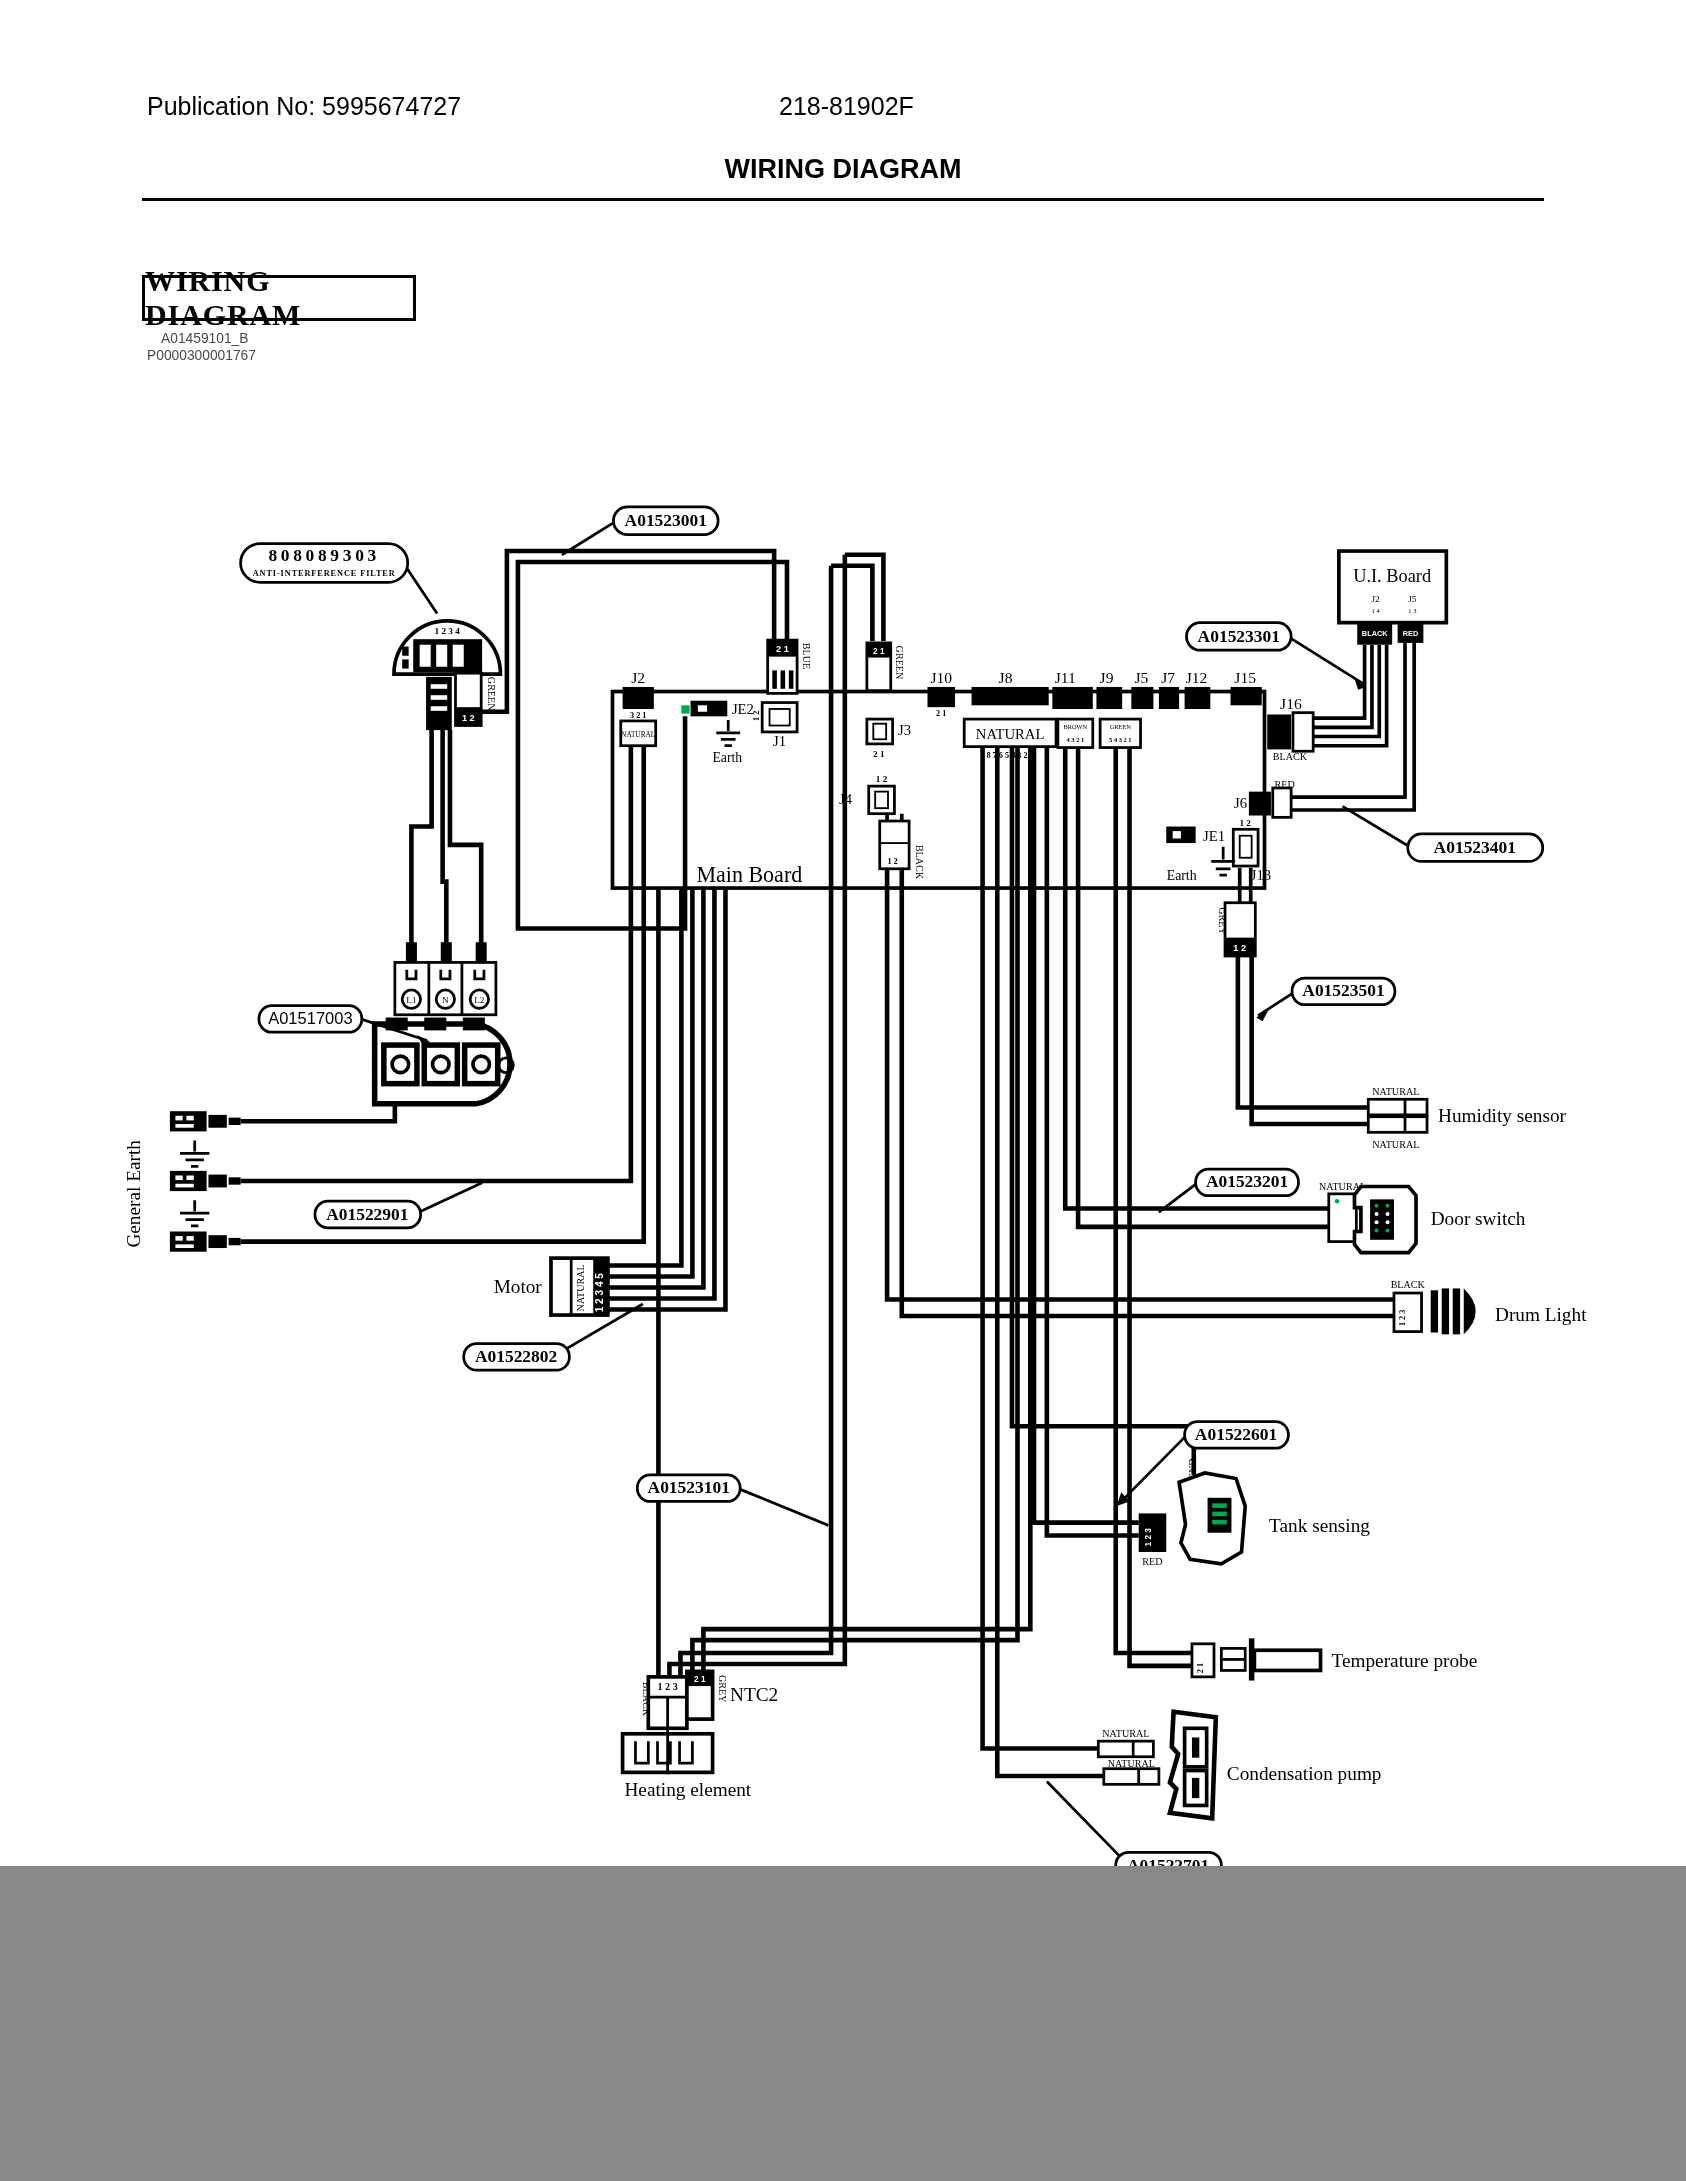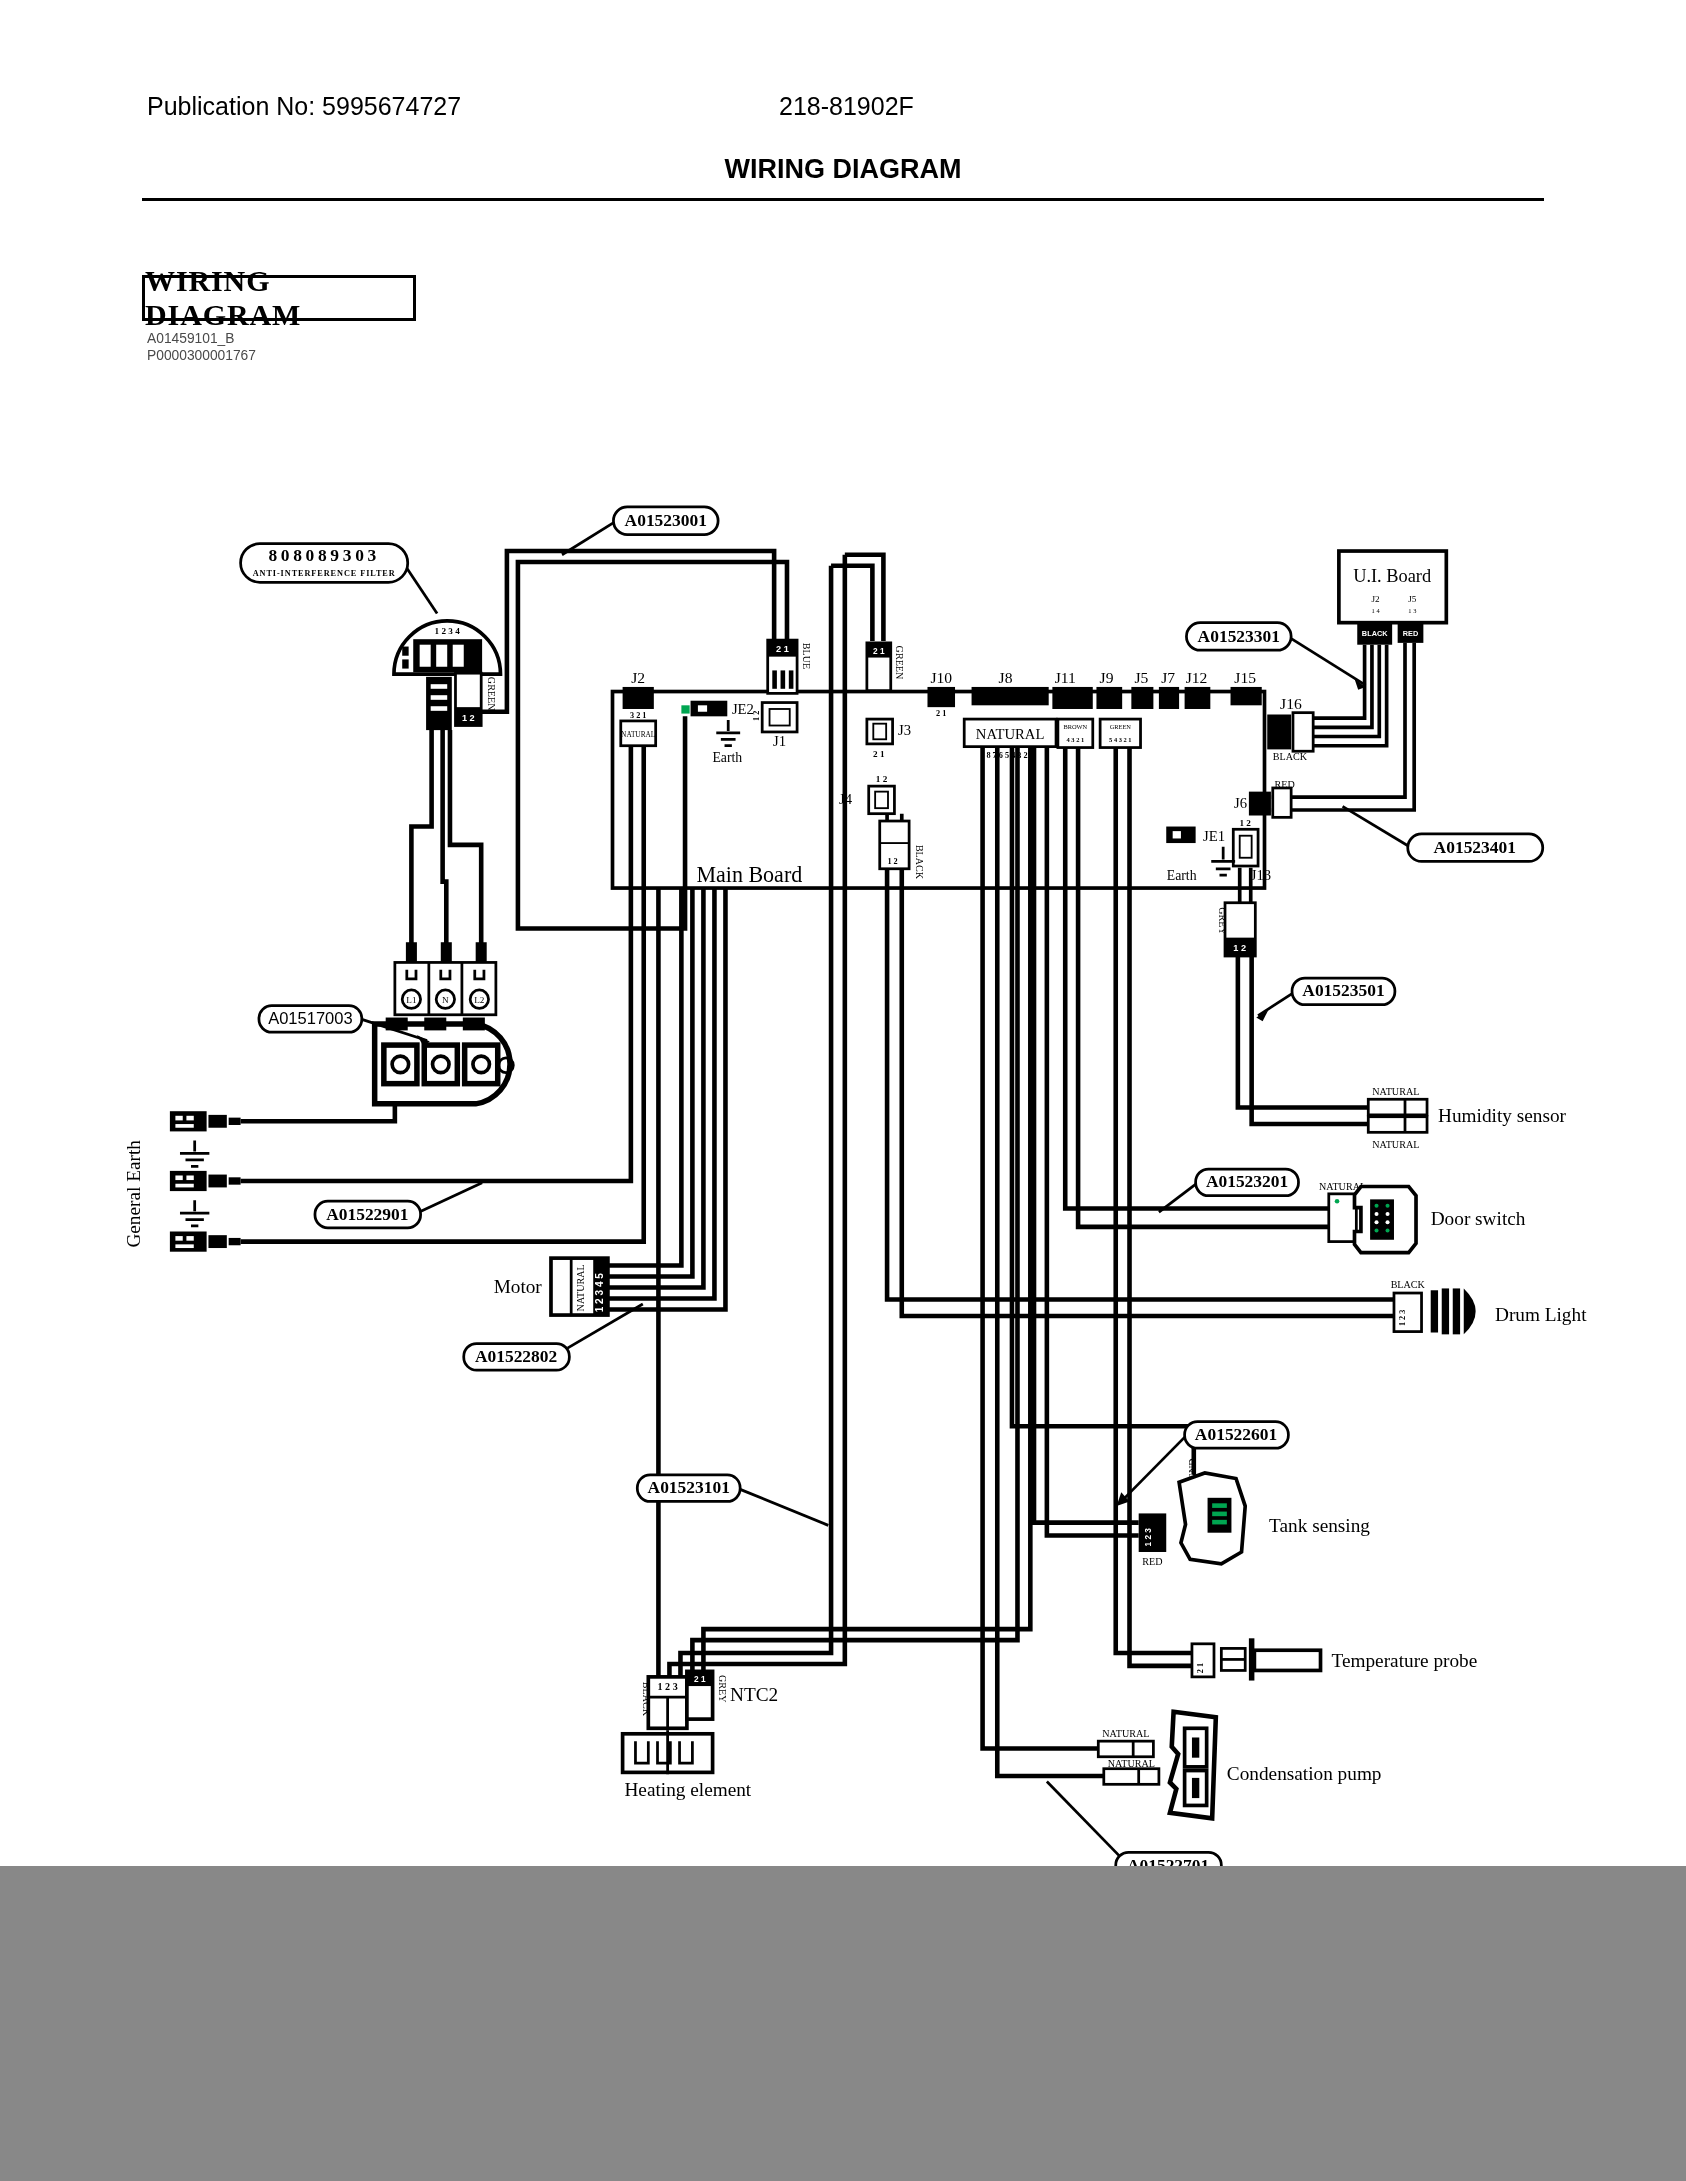--- a/index.html
+++ b/index.html
@@ -6,21 +6,21 @@
   .page{position:relative;width:1686px;height:1866px;background:#fff;overflow:hidden;
         font-family:"Liberation Sans",sans-serif;color:#000;}
   .hdr-pub{position:absolute;left:147px;top:92px;font-size:25px;}
   .hdr-doc{position:absolute;left:779px;top:92px;font-size:25px;}
   .hdr-title{position:absolute;left:0;top:154px;width:100%;text-align:center;
              font-size:27px;font-weight:bold;}
   .hdr-rule{position:absolute;left:142px;top:198px;width:1402px;height:2.8px;background:#000;}
   .title-box{position:absolute;left:142px;top:275px;width:268px;height:40px;
              border:3.7px solid #000;display:flex;align-items:center;justify-content:center;
              font-family:"Liberation Serif",serif;font-weight:bold;font-size:30px;letter-spacing:0.9px;}
-  .code1{position:absolute;left:147px;top:331px;font-size:13.8px;color:#4a4a4a;}
+  .code1{position:absolute;left:161px;top:331px;font-size:13.8px;color:#4a4a4a;}
   .code2{position:absolute;left:147px;top:348px;font-size:13.8px;color:#4a4a4a;}
   .ftr-date{position:absolute;left:147px;top:2077px;font-size:26px;}
   .ftr-page{position:absolute;left:815px;top:2077px;font-size:26px;}
   svg{position:absolute;left:0;top:0;}
   .t{font-family:"Liberation Serif",serif;fill:#000;}
   .b{font-weight:bold;}
   .sans{font-family:"Liberation Sans",sans-serif;}
   .w{stroke:#000;stroke-width:5;fill:none;}
   .w2{stroke:#000;stroke-width:4;fill:none;}
   .cl{stroke:#000;stroke-width:3;fill:none;}

